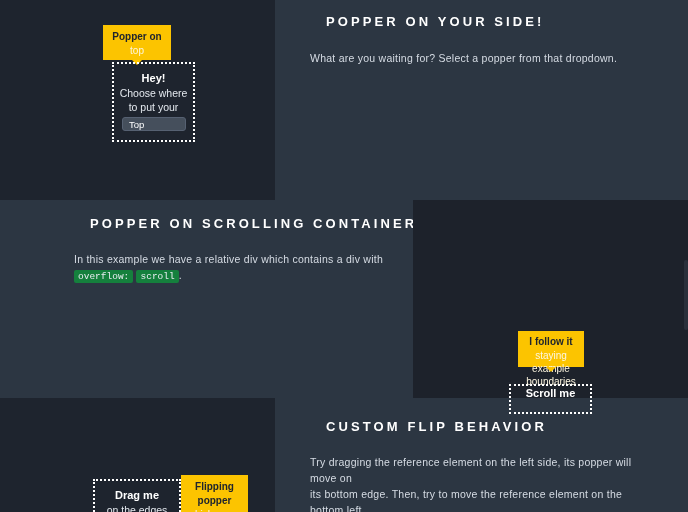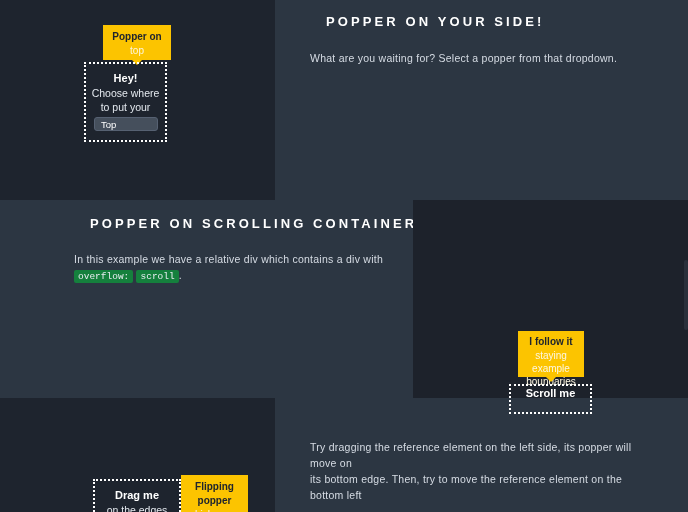--- a/index.html
+++ b/index.html
@@ -138,21 +138,21 @@
     font-weight: normal;
   }
 
   
   #popper-top {
     left: 103px; top: 25px;
     width: 68px; height: 35px;
     padding-top: 5px;
   }
   #reference-top {
-    left: 84px; top: 62px;
+    left: 112px; top: 62px;
     width: 83px; height: 80px;
     padding-top: 7px;
   }
   .select-box {
     position: absolute;
     left: 8px; bottom: 9px;
     width: 64px; height: 14px;
     background: #454f5c;
     border: 1px solid #566172;
     border-radius: 3px;
@@ -160,21 +160,21 @@
     font-size: 9.5px;
     line-height: 13px;
     text-align: left;
     padding-left: 6px;
     box-sizing: border-box;
   }
 
   
   #popper-scroll {
     left: 518px; top: 331px;
-    width: 66px; height: 46px;
+    width: 66px; height: 36px;
     padding-top: 4px;
   }
   #reference-scroll {
     left: 509px; top: 384px;
     width: 83px; height: 30px;
   }
   .scrollbar-track {
     position: absolute;
     right: 0; top: 0;
     width: 4px; height: 198px;
@@ -248,20 +248,21 @@
   <div class="pop-sub">example</div>
   <div class="pop-sub">boundaries</div>
   <div class="arrow"></div>
 </div>
 
 <div class="reference" id="reference-scroll">
   <div class="ref-title">Scroll me</div>
 </div>
 
 <div class="block-bottom-right">
+  <h2 class="section-heading">CUSTOM FLIP BEHAVIOR</h2>
   <p class="body-text">
     <span>Try dragging the reference element on the left side, its popper will move on</span><br>
     <span>its bottom edge. Then, try to move the reference element on the bottom left</span><br>
     
   </p>
 </div>
 
 <div class="reference" id="reference-flip">
   <div class="ref-title">Drag me</div>
   <div class="ref-text">on the edges</div>

